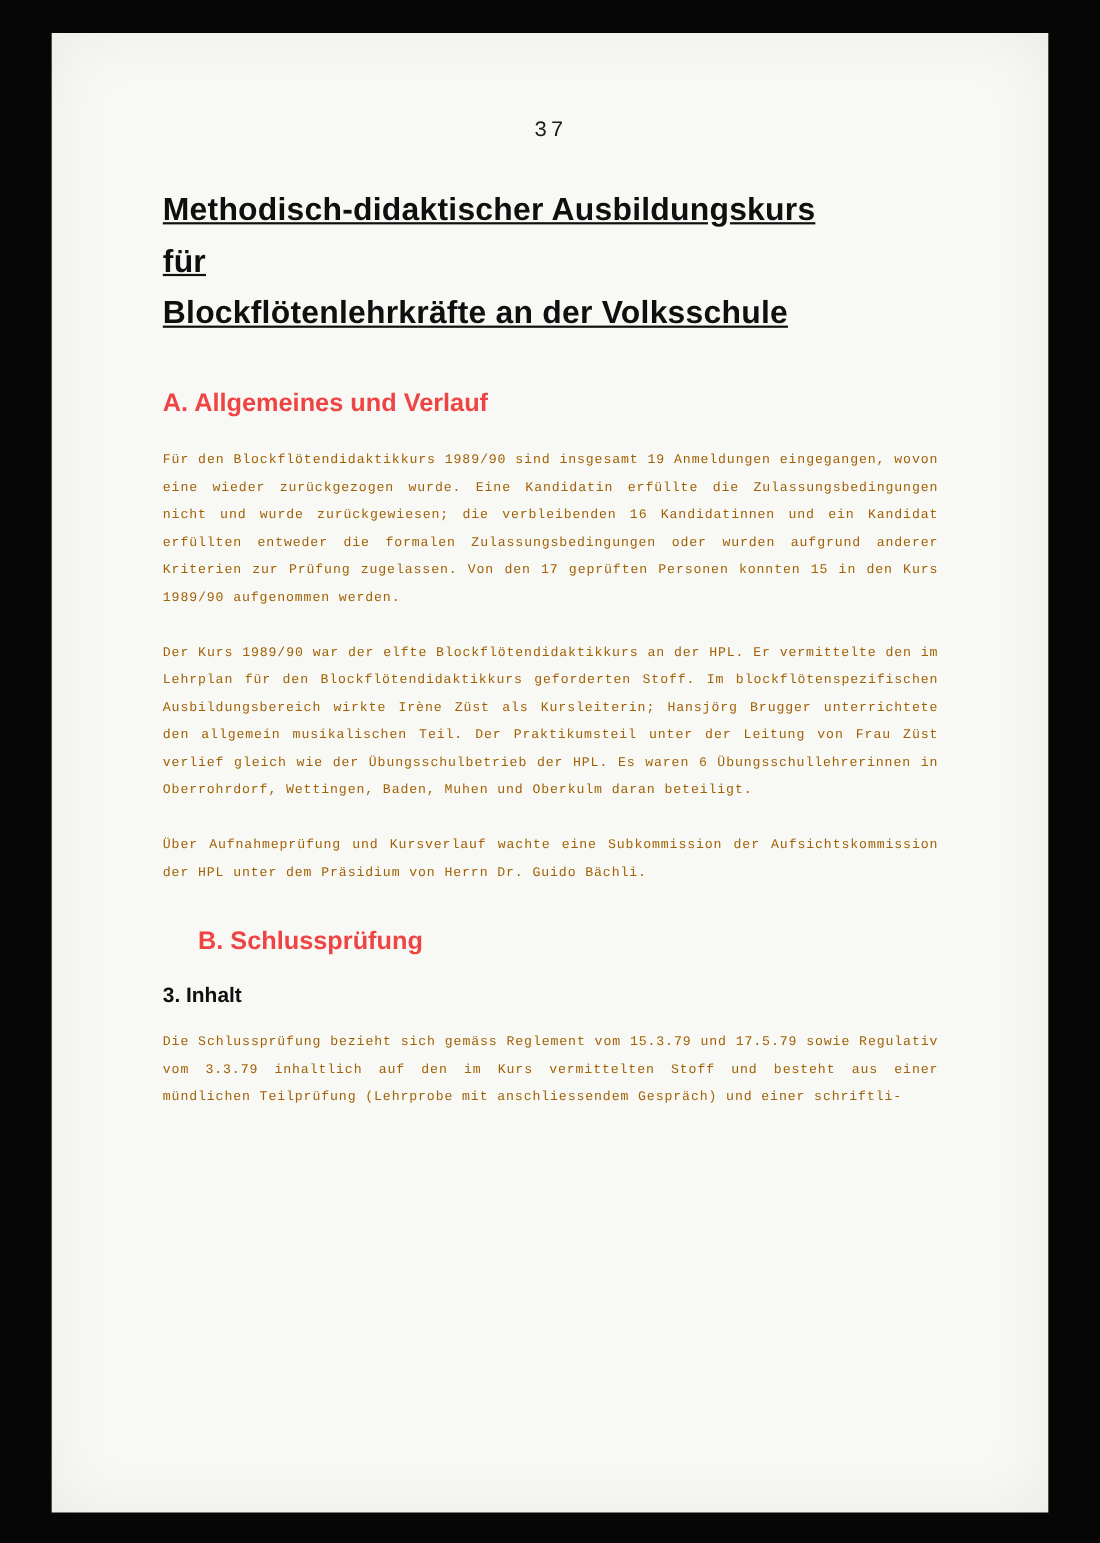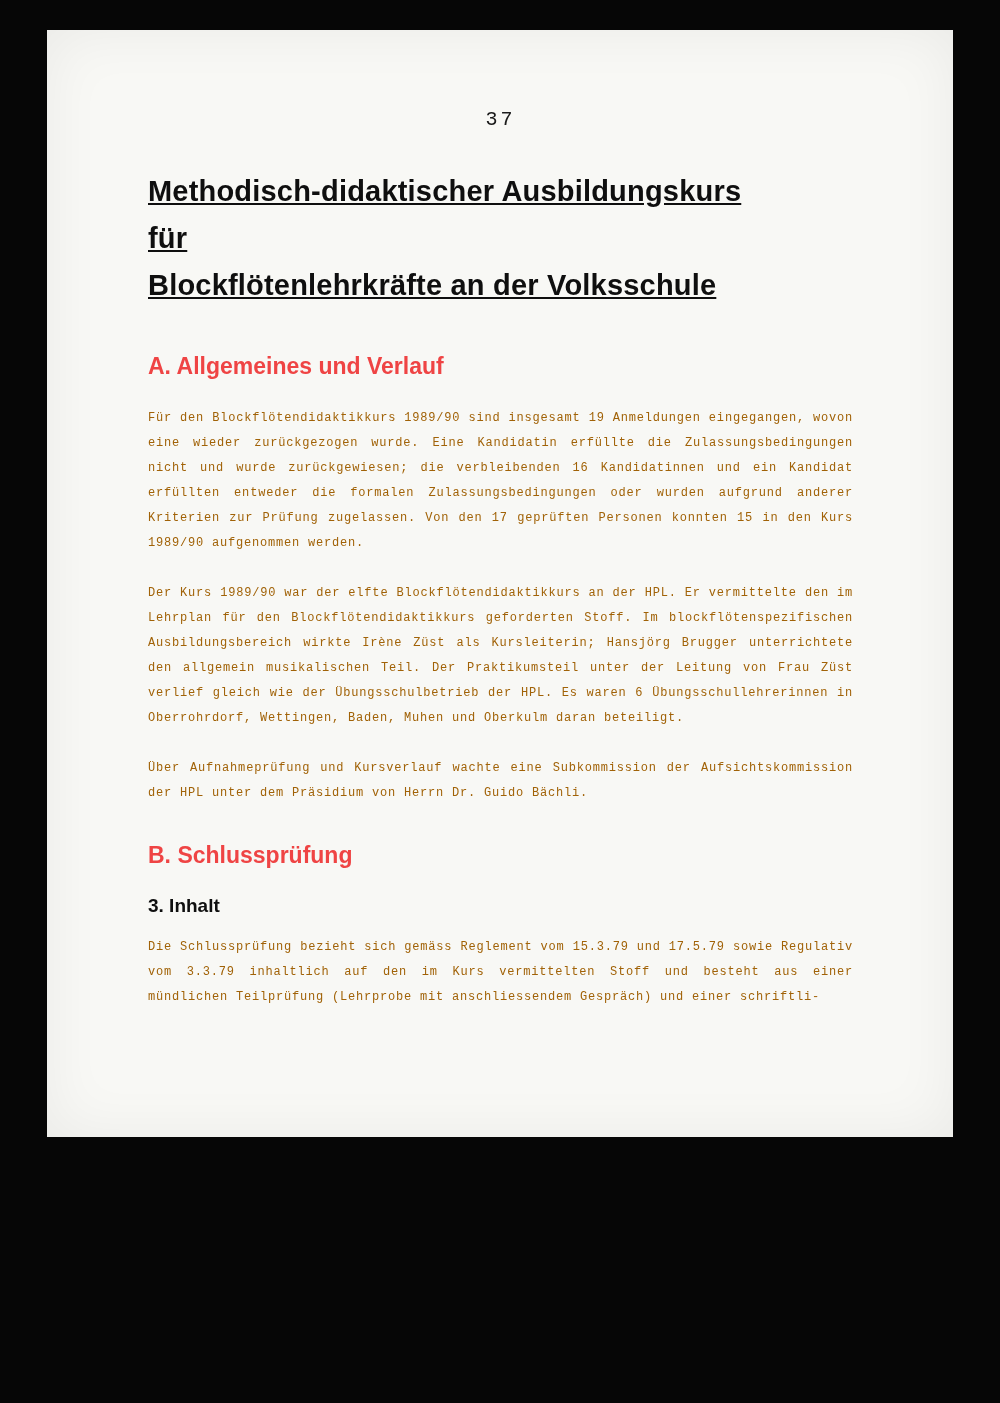--- a/index.html
+++ b/index.html
@@ -17,21 +17,21 @@
     width: 1000px;
     height: 1403px;
     background: #060606;
     overflow: hidden;
   }
   .paper {
     position: absolute;
     left: 47px;
     top: 30px;
     width: 906px;
-    height: 1107px;
+    height: 1345px;
     background: #f8f8f5;
     box-shadow: inset 0 0 60px rgba(0,0,0,0.06);
   }
   .content {
     padding: 78px 100px 0 101px;
     color: #161616;
   }
   .page-number {
     font-family: "Liberation Mono", "DejaVu Sans Mono", monospace;
     font-size: 20px;
@@ -53,20 +53,21 @@
   .title-line { display: block; }
   .section-heading {
     margin: 0 0 26px 0;
     font-size: 23px;
     line-height: 27px;
     font-weight: 700;
     color: #ef4444;
   }
   .section-heading.b-heading {
     margin-top: 36px;
+    margin-left: 32px;
   }
   .subsection-heading {
     margin: 0 0 18px 0;
     font-size: 19px;
     line-height: 22px;
     font-weight: 700;
     color: #0f0f0f;
   }
   .body-par {
     font-family: "Liberation Mono", "DejaVu Sans Mono", monospace;

